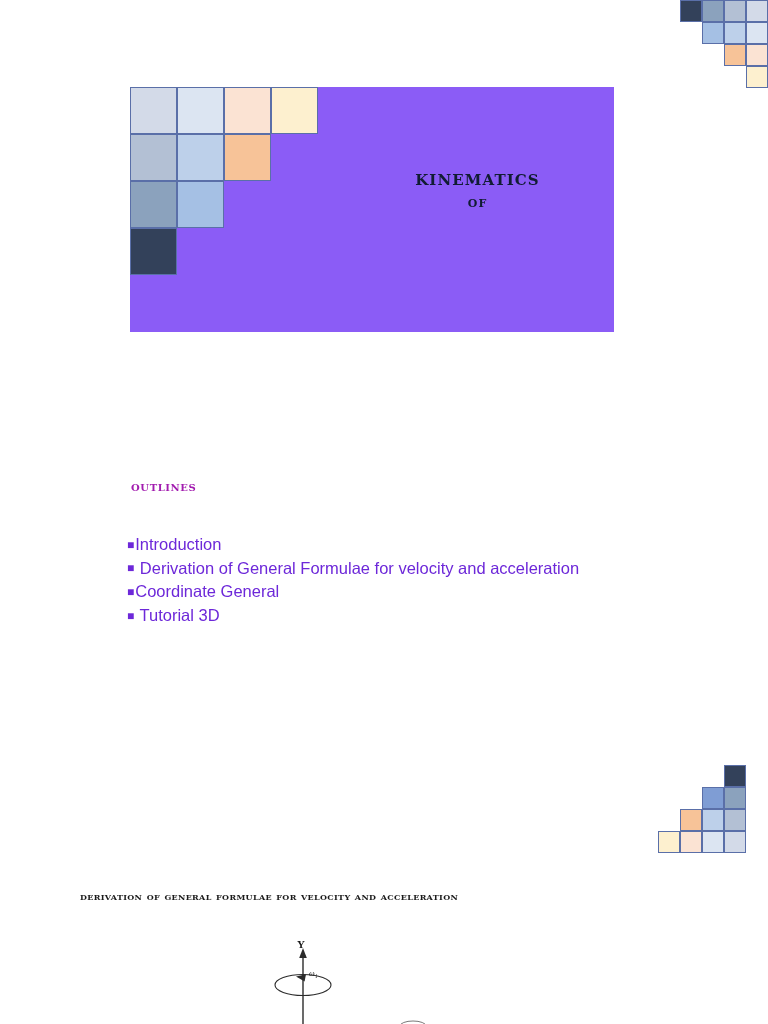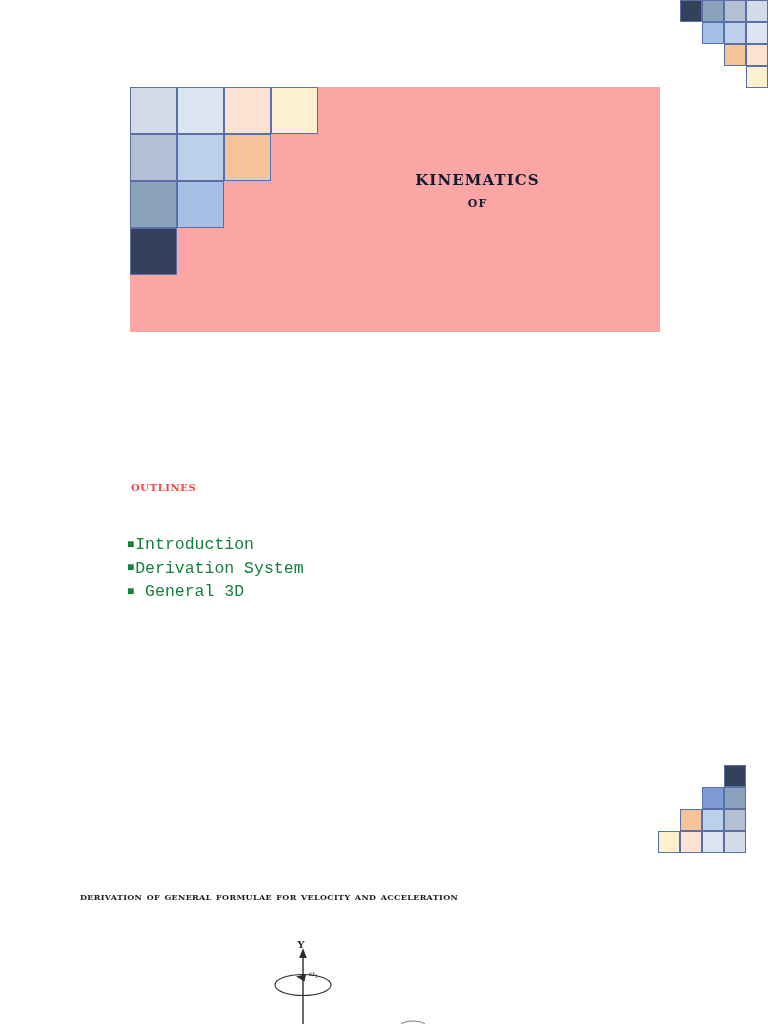--- a/index.html
+++ b/index.html
@@ -27,23 +27,23 @@
     position: absolute;
     box-sizing: border-box;
     border: 1px solid #5a6fa8;
   }
 
   
   #title-banner {
     position: absolute;
     left: 130px;
     top: 87px;
-    width: 530px;
+    width: 484px;
     height: 245px;
-    background: #fca5a5;
+    background: #8b5cf6;
     overflow: hidden;
   }
   .banner-cell {
     position: absolute;
     box-sizing: border-box;
     border: 1px solid #5a6fa8;
   }
   #title-text-wrap {
     position: absolute;
     left: 160px;
@@ -70,34 +70,34 @@
   #outlines-heading {
     position: absolute;
     left: 131px;
     top: 477px;
     font-family: "DejaVu Serif", "Liberation Serif", serif;
     font-weight: bold;
     font-size: 14.5px;
     letter-spacing: 0.6px;
     font-variant: small-caps;
     text-transform: lowercase;
-    color: #ef4444;
+    color: #a21caf;
   }
 
   #outline-list {
     position: absolute;
     left: 127px;
     top: 533px;
     width: 560px;
   }
   .outline-item {
-    font-family: Liberation Mono, monospace;
+    font-family: Liberation Sans, sans-serif;
     font-size: 16.5px;
     line-height: 23.2px;
-    color: #15803d;
+    color: #6d28d9;
     white-space: pre-wrap;
   }
   .bullet {
     font-size: 12px;
     vertical-align: 1.5px;
     margin-right: 1px;
   }
 
   
   #lower-heading {
@@ -177,22 +177,23 @@
     <div id="title-text-wrap">
       <div class="title-line">KINEMATICS</div>
       <div class="title-line small">OF</div>
     </div>
   </div>
 
   <div id="outlines-heading">OUTLINES</div>
 
   <div id="outline-list">
       <div class="outline-item"><span class="bullet">■</span><span>Introduction</span></div>
-      <div class="outline-item"><span class="bullet">■</span><span>Derivation System</span></div>
-      <div class="outline-item"><span class="bullet">■</span><span> General 3D</span></div>
+      <div class="outline-item"><span class="bullet">■</span><span> Derivation of General Formulae for velocity and acceleration</span></div>
+      <div class="outline-item"><span class="bullet">■</span><span>Coordinate General</span></div>
+      <div class="outline-item"><span class="bullet">■</span><span> Tutorial 3D</span></div>
     </div>
 
   <div id="deco-bottom-right" style="position:absolute; left:658px; top:765px; width:110px; height:105px;">
       <div class="deco-cell" style="left: 66px; top: 0px; width: 22px; height: 22px; background: rgb(51, 65, 90);"></div>
       <div class="deco-cell" style="left: 44px; top: 22px; width: 22px; height: 22px; background: rgb(127, 157, 212);"></div>
       <div class="deco-cell" style="left: 66px; top: 22px; width: 22px; height: 22px; background: rgb(139, 162, 189);"></div>
       <div class="deco-cell" style="left: 22px; top: 44px; width: 22px; height: 22px; background: rgb(247, 195, 152);"></div>
       <div class="deco-cell" style="left: 44px; top: 44px; width: 22px; height: 22px; background: rgb(189, 208, 234);"></div>
       <div class="deco-cell" style="left: 66px; top: 44px; width: 22px; height: 22px; background: rgb(179, 192, 212);"></div>
       <div class="deco-cell" style="left: 0px; top: 66px; width: 22px; height: 22px; background: rgb(253, 240, 207);"></div>

